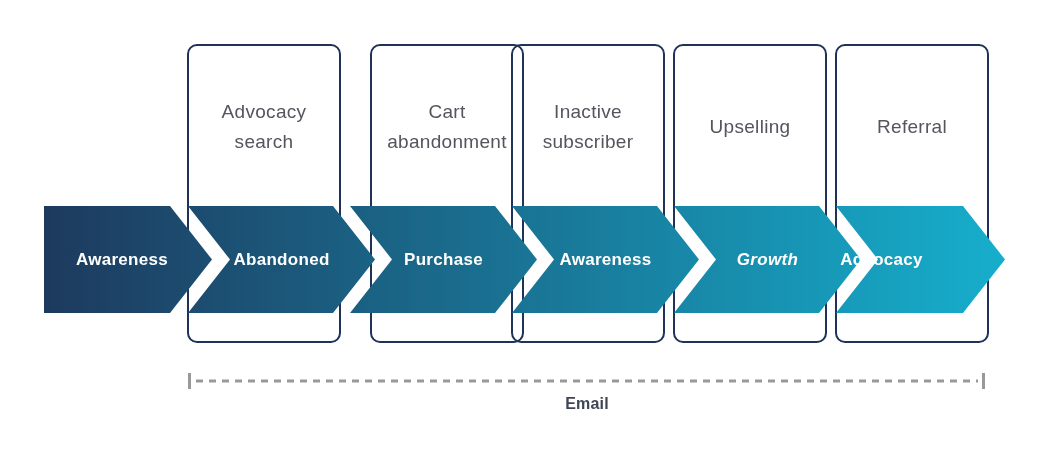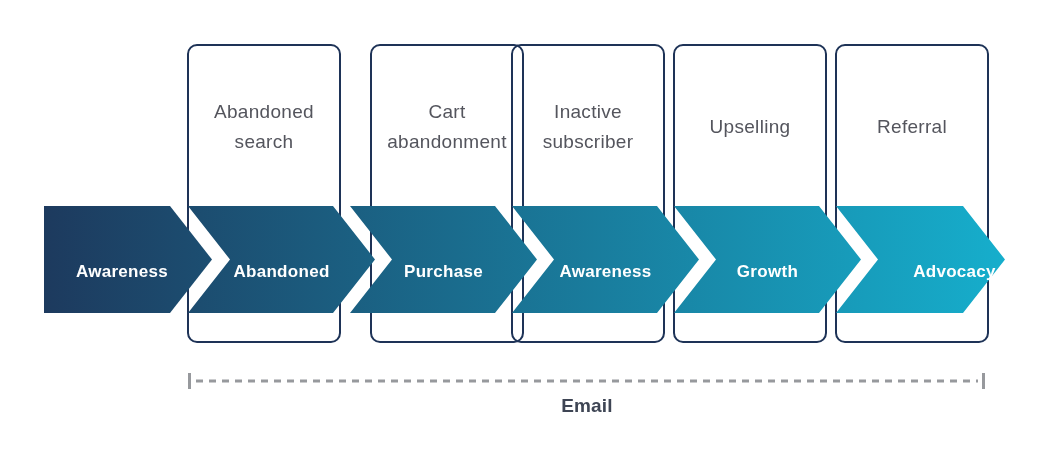--- a/index.html
+++ b/index.html
@@ -60,59 +60,58 @@
     display: flex;
     align-items: center;
     justify-content: center;
     z-index: 3;
     color: var(--arrow-text);
     font-size: 17px;
     font-weight: 600;
     letter-spacing: 0.3px;
     white-space: nowrap;
     pointer-events: none;
-    margin-top: 12px;
   }
   .sl-awareness  { left: 44px;  width: 156px; }
   .sl-engagement { left: 230px; width: 103px; }
   .sl-purchase   { left: 392px; width: 103px; }
   .sl-retention  { left: 554px; width: 103px; }
-  .sl-growth     { left: 716px; width: 103px; }
-  .sl-advocacy   { left: 903px; width: 103px; }
+  .sl-growth     { left: 716px; width: 103px; font-style: italic; }
+  .sl-advocacy   { left: 830px; width: 103px; }
 
   
   .bracket-svg {
     position: absolute;
     left: 0;
     top: 370px;
     width: 1050px;
     height: 24px;
     z-index: 1;
   }
   .bracket-label {
     position: absolute;
     top: 395px;
     left: 437px;
     width: 300px;
     text-align: center;
     color: var(--bracket-label);
-    font-size: 19px;
+    font-size: 16px;
     font-weight: 700;
     letter-spacing: 0.2px;
     z-index: 1;
   }
 </style>
 </head>
 <body>
 
 <div class="canvas">
 
   <div class="tactic-box" style="left:187px">
     <div class="label-area">
-      <div class="tactic-label">Abandoned search</div>
+      <div class="tactic-label">Advocacy search</div>
     </div>
   </div>
   <div class="tactic-box" style="left:370px">
     <div class="label-area">
       <div class="tactic-label">Cart abandonment</div>
     </div>
   </div>
   <div class="tactic-box" style="left:511px">
     <div class="label-area">
       <div class="tactic-label">Inactive subscriber</div>

